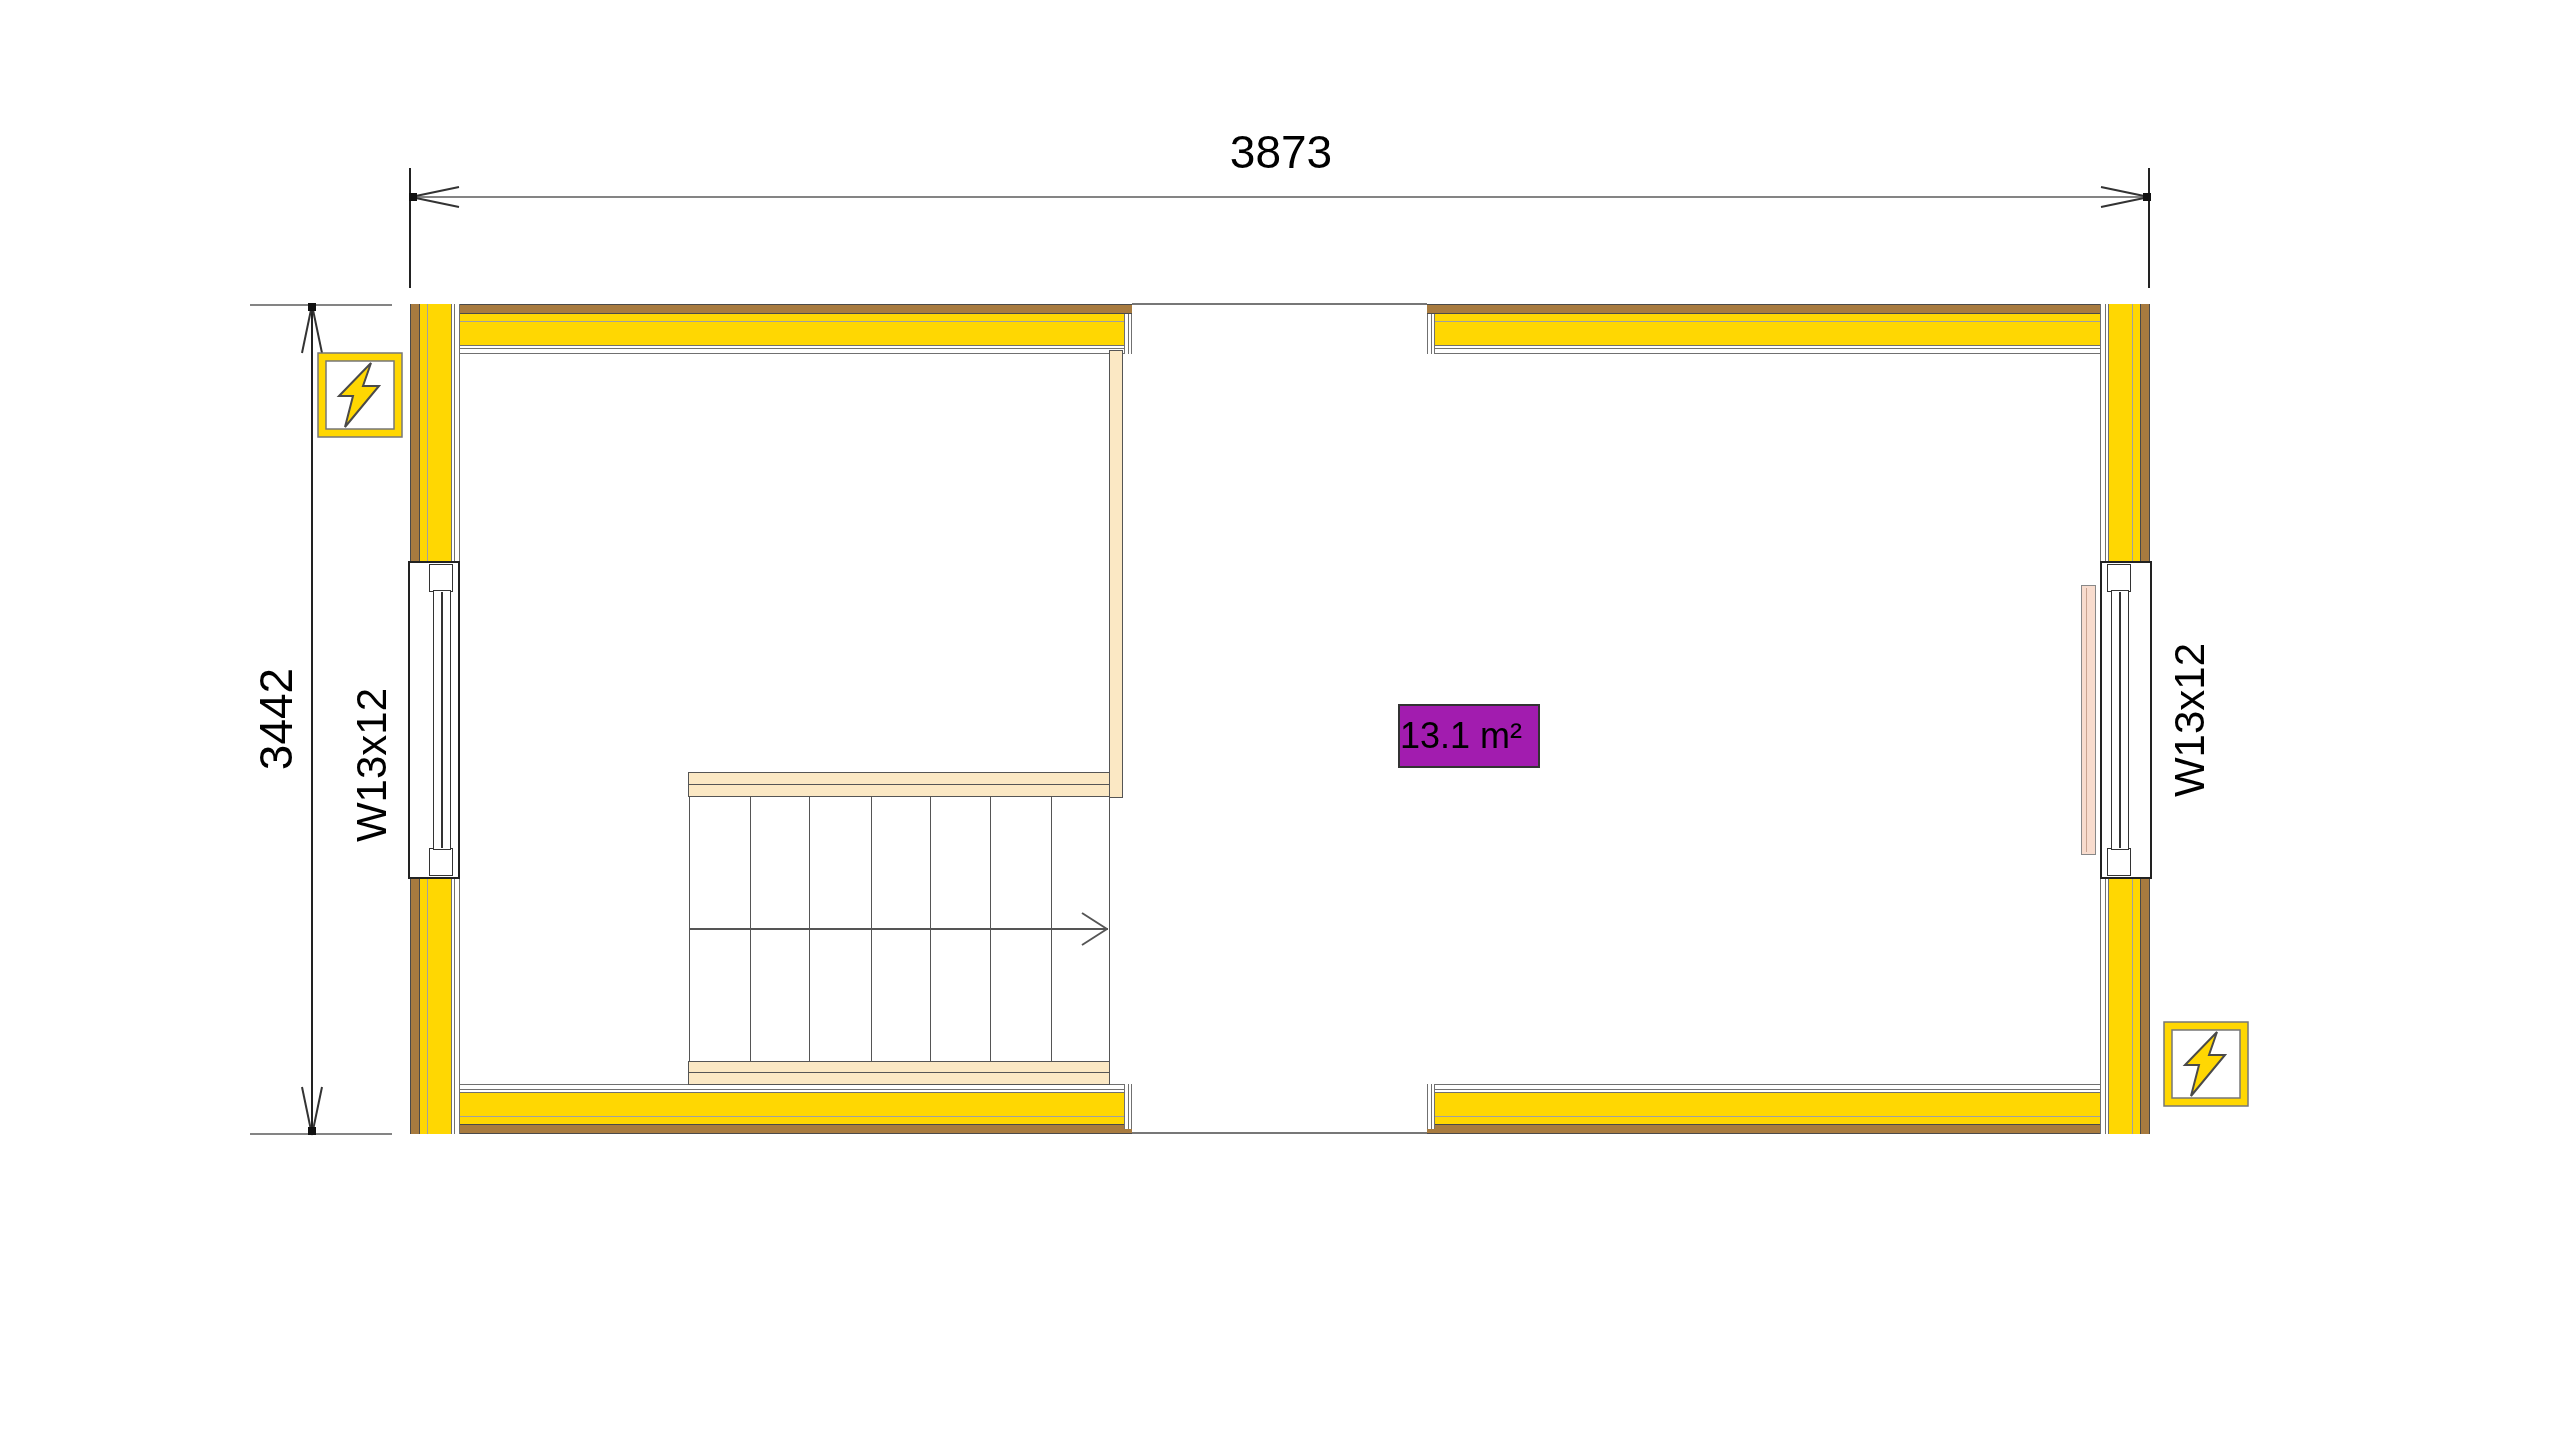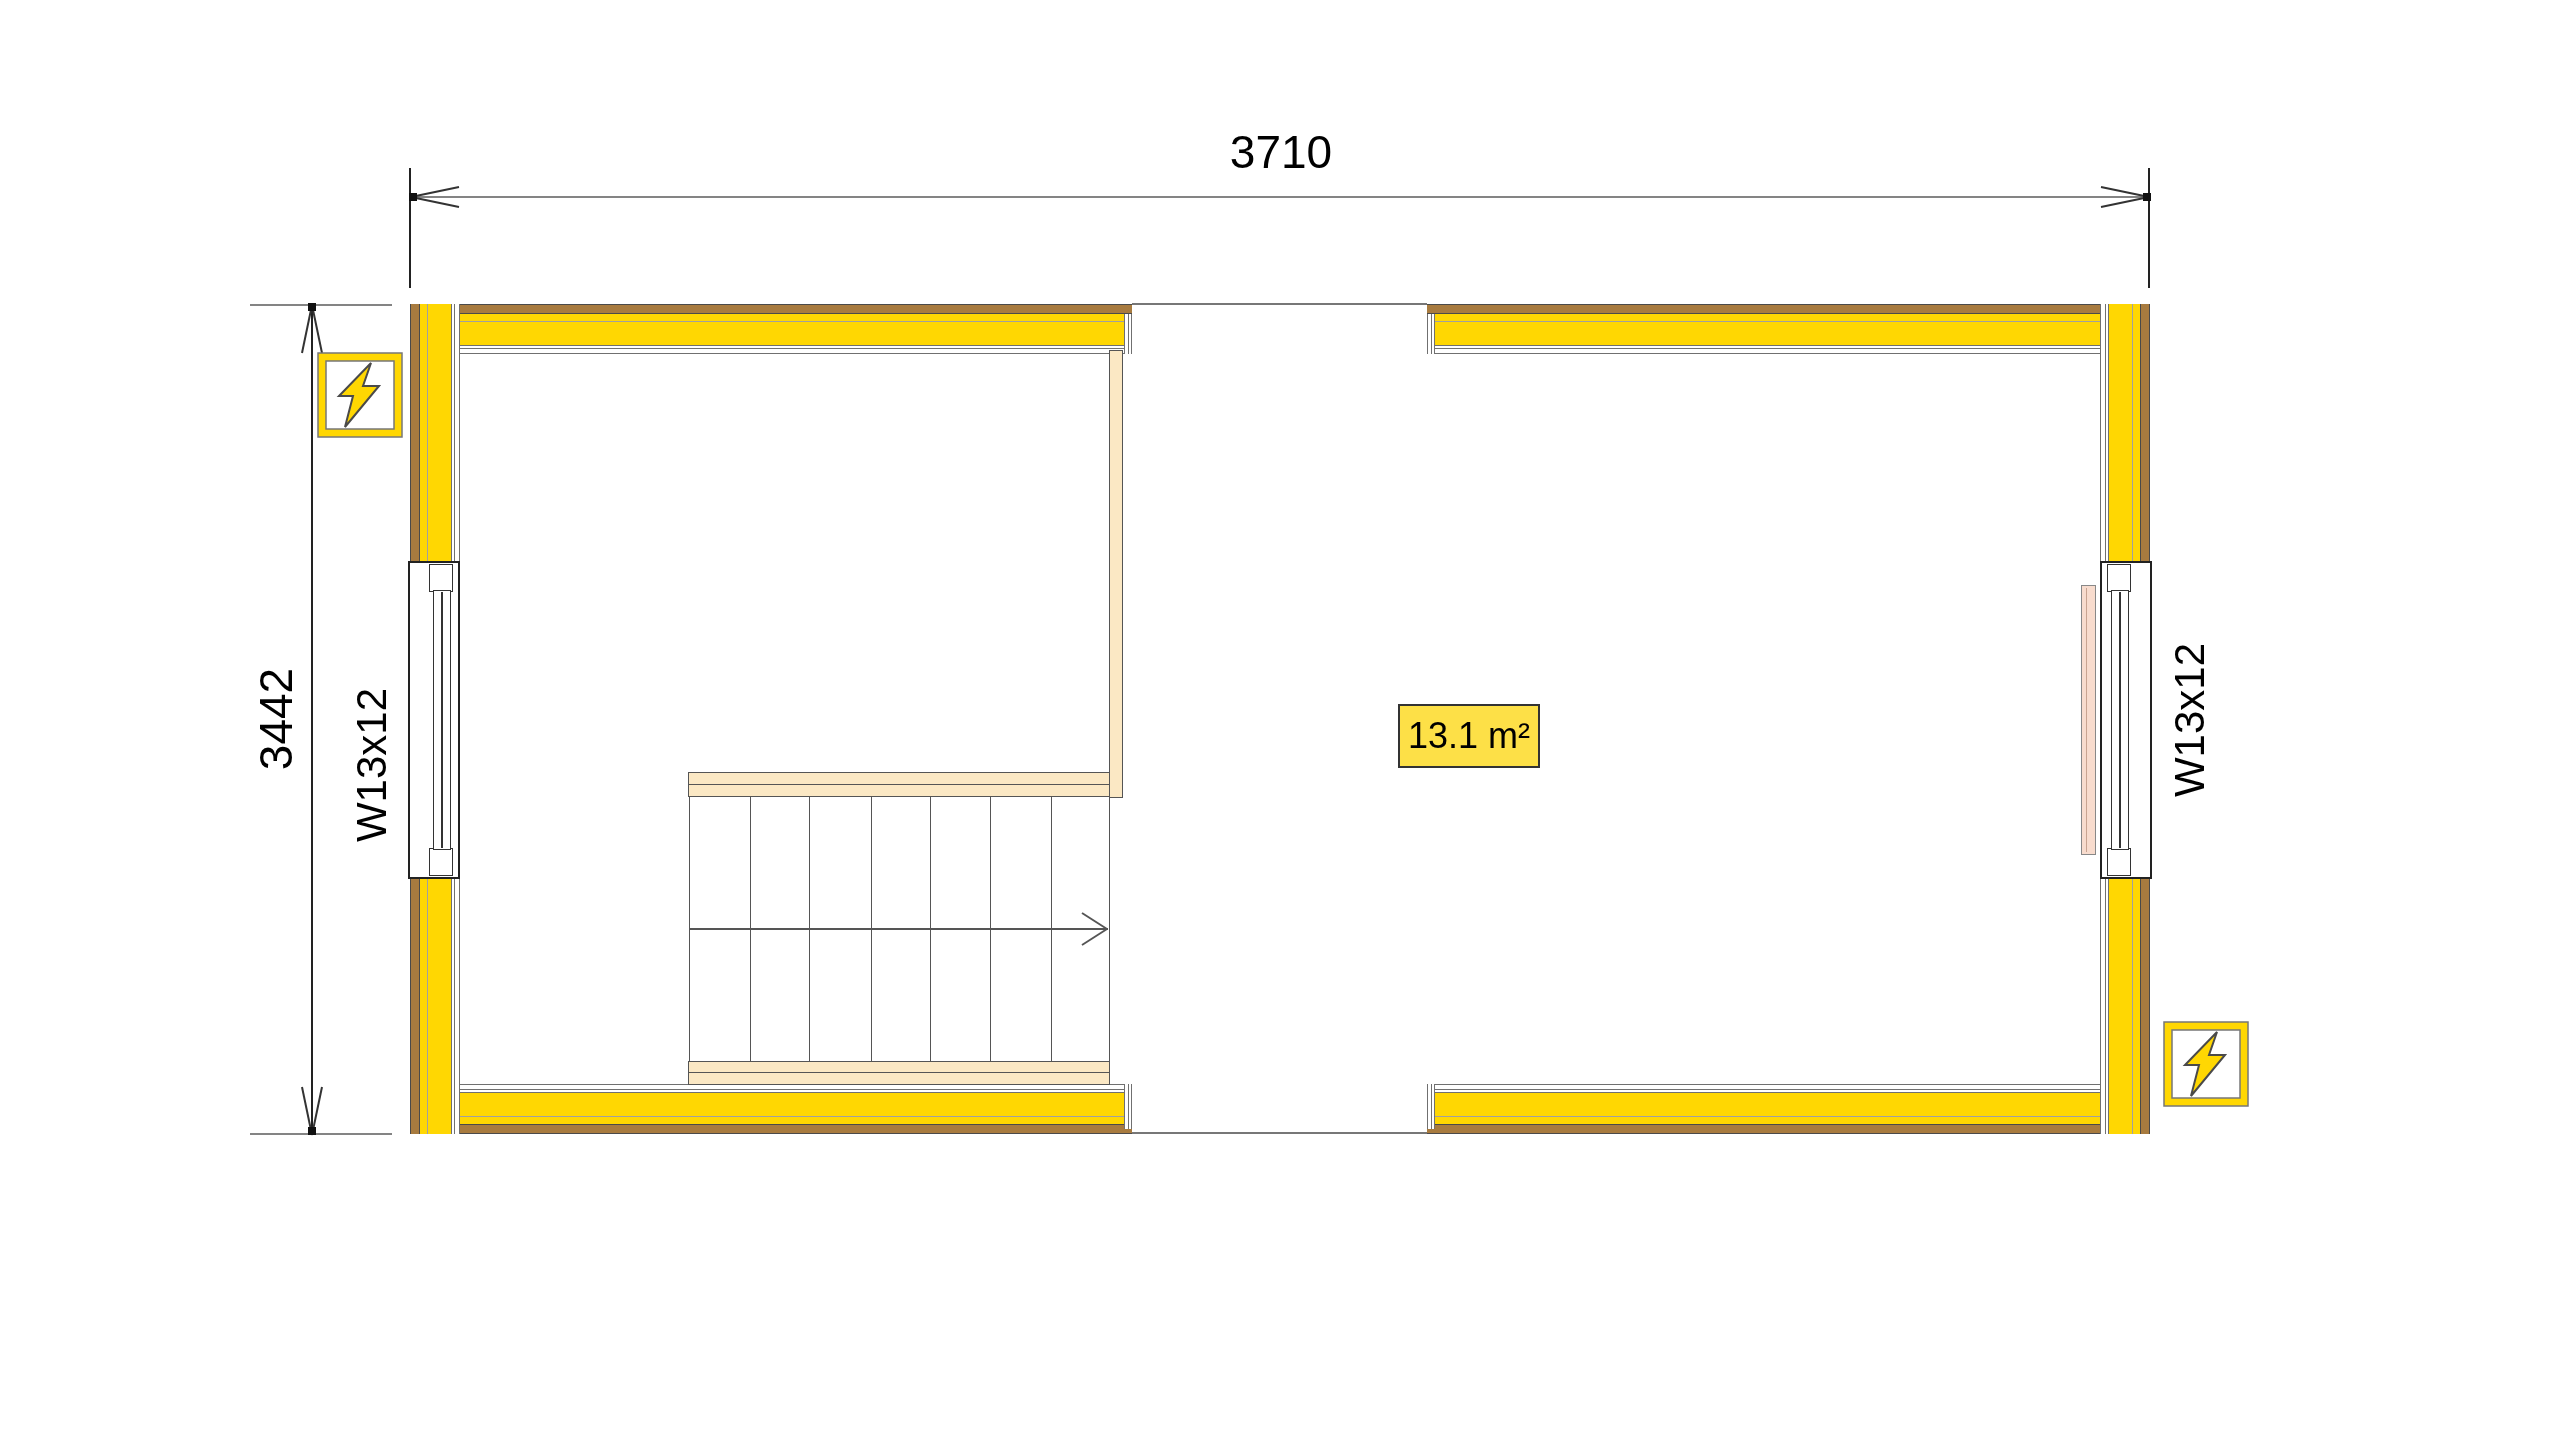--- a/index.html
+++ b/index.html
@@ -37,42 +37,42 @@
   .tread-line{position:absolute;top:0;bottom:0;width:1px;background:#555;}
   
   .win-box{position:absolute;background:#fff;border:2px solid #222;box-sizing:border-box;}
   .win-part{position:absolute;background:#fff;border:1.5px solid #333;box-sizing:border-box;}
   .radiator{position:absolute;background:#F8DCCE;border:1px solid #888;box-sizing:border-box;}
   .radiator-line{position:absolute;top:2px;bottom:2px;width:1px;background:#c9a491;}
   
   .dim-text{position:absolute;text-align:center;font-size:46px;line-height:52px;color:#000;}
   .rot{transform:rotate(-90deg);}
   .win-label{position:absolute;text-align:center;font-size:42px;line-height:46px;color:#000;}
-  .area-box{position:absolute;background:#fde047;border:2px solid #333;box-sizing:border-box;
-            text-align:center;font-size:36px;}
+  .area-box{position:absolute;background:#a21caf;border:2px solid #333;box-sizing:border-box;
+            text-align:left;font-size:36px;}
 </style>
 </head>
 <body>
 
 <div id="canvas">
 
   <div class="abs" style="left:411px;top:196px;width:1738px;height:2px;background:#848484;"></div>
   <div class="abs" style="left:409px;top:168px;width:2px;height:120px;background:#222;"></div>
   <div class="abs" style="left:2148px;top:168px;width:2px;height:120px;background:#222;"></div>
   <svg class="abs" style="left:409px;top:181px;" width="56" height="32">
     <line x1="2" y1="16" x2="50" y2="6" stroke="#333" stroke-width="2"></line>
     <line x1="2" y1="16" x2="50" y2="26" stroke="#333" stroke-width="2"></line>
     <rect x="0" y="12" width="8" height="8" fill="#111"></rect>
   </svg>
   <svg class="abs" style="left:2095px;top:181px;" width="56" height="32">
     <line x1="54" y1="16" x2="6" y2="6" stroke="#333" stroke-width="2"></line>
     <line x1="54" y1="16" x2="6" y2="26" stroke="#333" stroke-width="2"></line>
     <rect x="48" y="12" width="8" height="8" fill="#111"></rect>
   </svg>
-  <div class="dim-text" style="left:1181px;top:126px;width:200px;height:52px;">3710</div>
+  <div class="dim-text" style="left:1181px;top:126px;width:200px;height:52px;">3873</div>
 
   <div class="abs" style="left:311px;top:305px;width:2px;height:830px;background:#222;"></div>
   <div class="abs" style="left:250px;top:304px;width:142px;height:2px;background:#848484;"></div>
   <div class="abs" style="left:250px;top:1133px;width:142px;height:2px;background:#848484;"></div>
   <svg class="abs" style="left:296px;top:303px;" width="32" height="56">
     <line x1="16" y1="2" x2="6" y2="50" stroke="#333" stroke-width="2"></line>
     <line x1="16" y1="2" x2="26" y2="50" stroke="#333" stroke-width="2"></line>
     <rect x="12" y="0" width="8" height="8" fill="#111"></rect>
   </svg>
   <svg class="abs" style="left:296px;top:1081px;" width="32" height="56">

